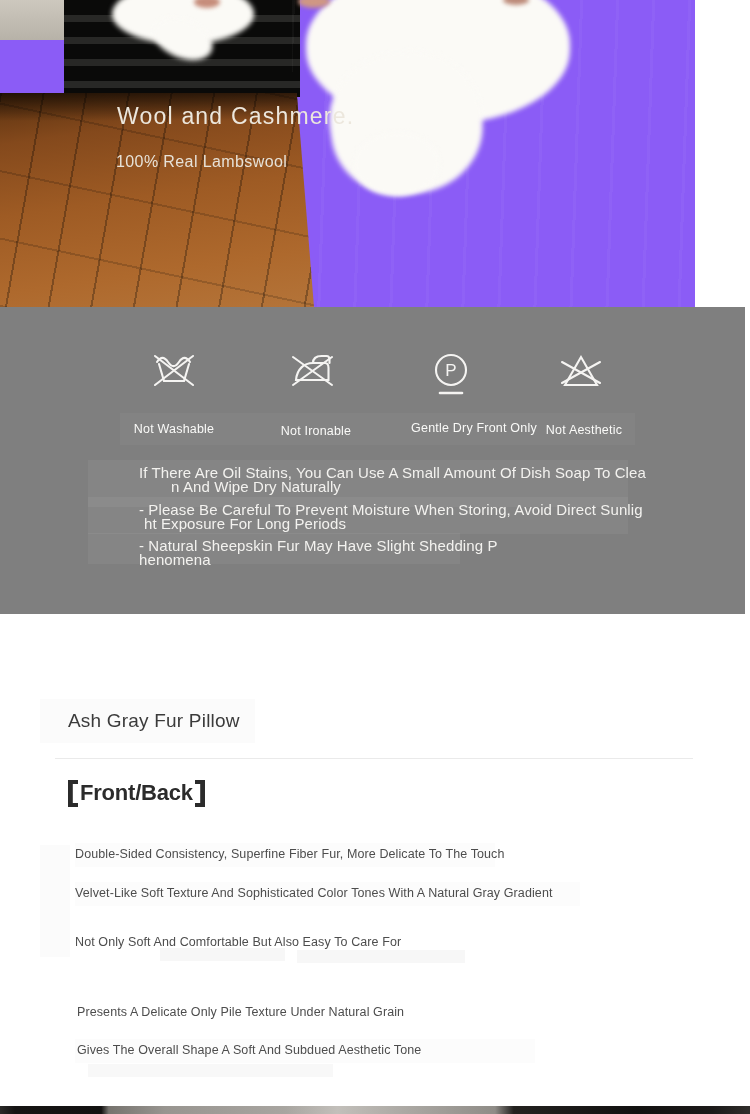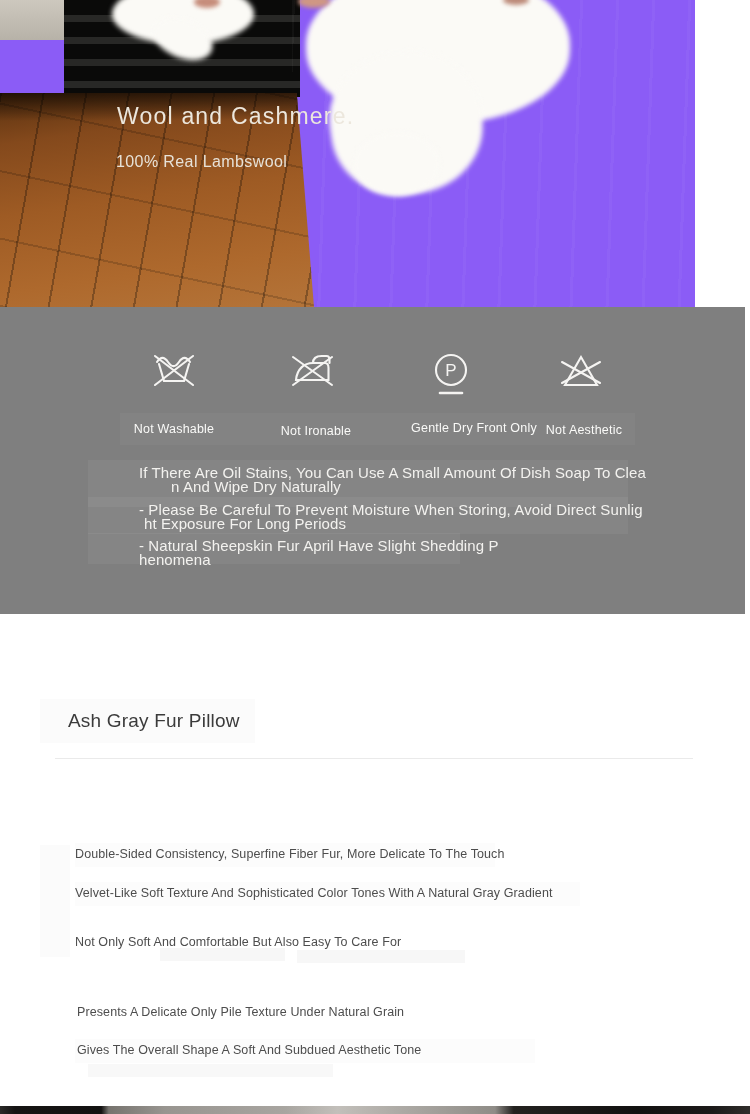--- a/index.html
+++ b/index.html
@@ -145,29 +145,38 @@
     <div class="care-label cl4">Not Aesthetic</div>
 
     <div class="ghost-w g1"></div>
     <div class="ghost-w g2"></div>
     <div class="ghost-w g3"></div>
 
     <div class="note n0">If There Are Oil Stains, You Can Use A Small Amount Of Dish Soap To Clea</div>
     <div class="note n1">n And Wipe Dry Naturally</div>
     <div class="note n2">- Please Be Careful To Prevent Moisture When Storing, Avoid Direct Sunlig</div>
     <div class="note n3">ht Exposure For Long Periods</div>
-    <div class="note n4">- Natural Sheepskin Fur April Have Slight Shedding P</div>
+    <div class="note n4">- Natural Sheepskin Fur May Have Slight Shedding P</div>
     <div class="note n5">henomena</div>
   </div>
 
   <div class="info">
     <div class="title-box"></div>
     <div class="product-title">Ash Gray Fur Pillow</div>
     <div class="divider"></div>
 
+    <div class="heading">
+      <svg class="bracket" width="13" height="29" viewBox="0 0 13 29">
+        <path d="M12 1 H2 V28 H12 V24 H6.8 V5 H12 Z" fill="#2b2b2b"></path>
+      </svg>
+      <span class="heading-text">Front/Back</span>
+      <svg class="bracket" width="13" height="29" viewBox="0 0 13 29">
+        <path d="M1 1 H11 V28 H1 V24 H6.2 V5 H1 Z" fill="#2b2b2b"></path>
+      </svg>
+    </div>
 
     <div class="ghost-k kL"></div>
     <div class="ghost-k k1"></div>
     <div class="ghost-k k2"></div>
     <div class="ghost-k k3"></div>
     <div class="ghost-k k4"></div>
     <div class="ghost-k k5"></div>
     <div class="ghost-k k6"></div>
 
     <div class="feature f0">Double-Sided Consistency, Superfine Fiber Fur, More Delicate To The Touch</div>

